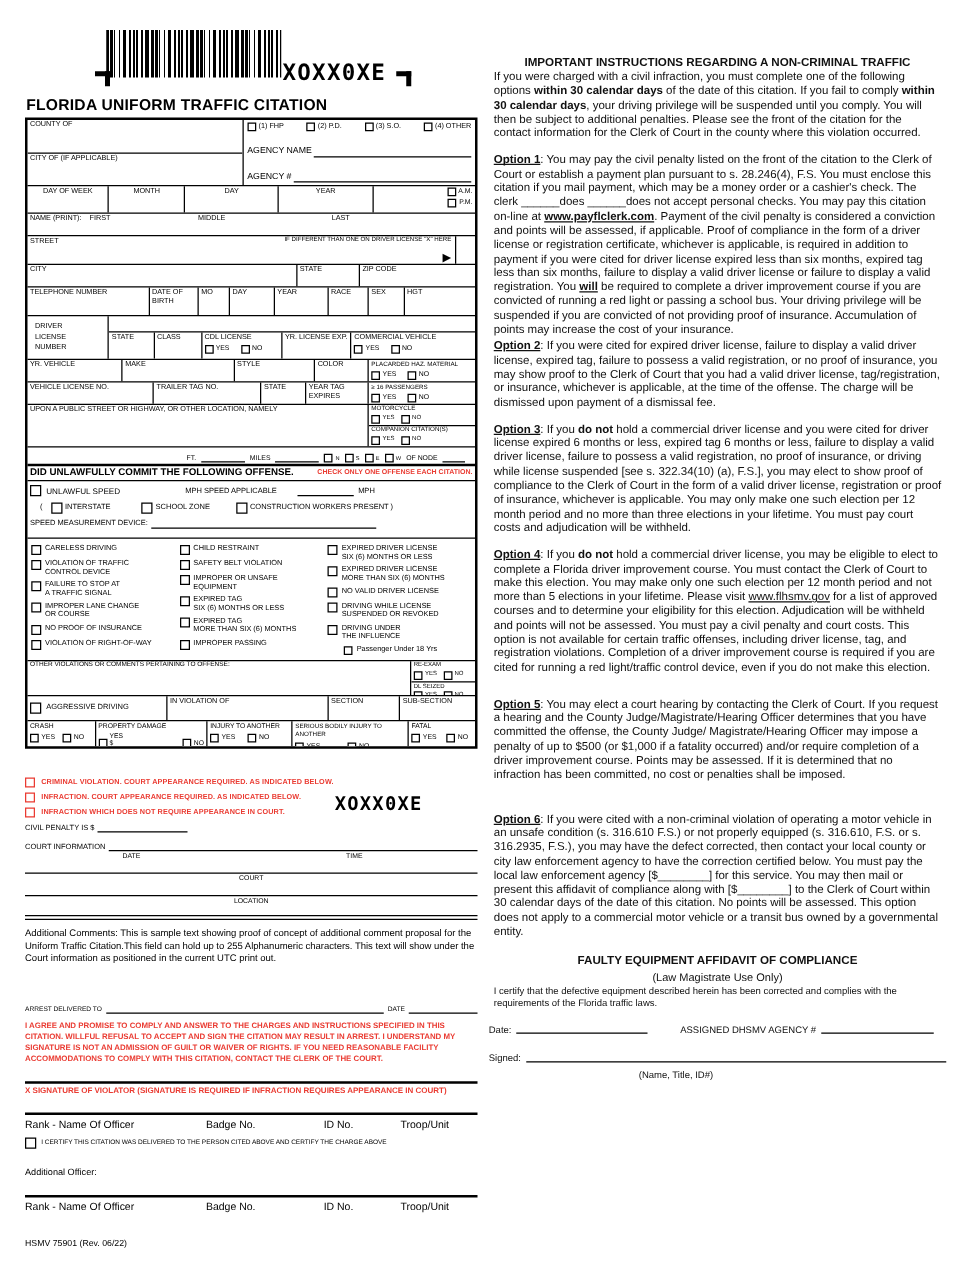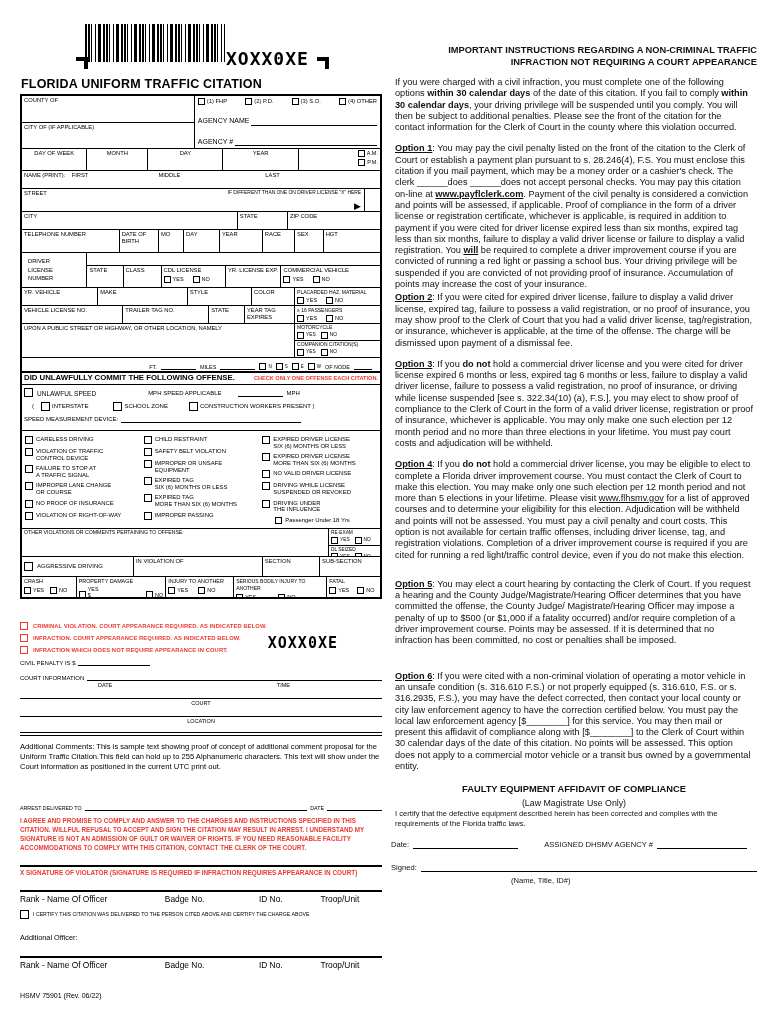--- a/index.html
+++ b/index.html
@@ -64,29 +64,29 @@
 .agree{margin-top:6px;color:#ea3b32;font-weight:bold;font-size:6.3px;line-height:1.42}
 .thick{border-top:2px solid #000}
 .siglbl{margin-top:2px;color:#ea3b32;font-size:6.4px;font-weight:bold}
 .offhdr{display:flex;font-size:8.4px;padding-top:2px}
 .offhdr span:nth-child(1){width:40%}
 .offhdr span:nth-child(2){width:26%}
 .offhdr span:nth-child(3){width:17%}
 .offhdr span:nth-child(4){width:17%}
 .certrow{margin-top:6px;display:flex;gap:4px;align-items:center;font-size:5.2px}
 #instr{left:391px;top:44px;width:366px;font-size:9.2px;line-height:11.3px;color:#111}
-#instr .ttl{text-align:right;font-weight:bold;font-size:9.3px;line-height:12px}
+#instr .ttl{text-align:center;font-weight:bold;font-size:9.3px;line-height:12px}
 #instr p{margin:0 4px 10px}
 #instr p.tight{margin-bottom:2px}
 #instr p.mt18{margin-top:18px}
 #instr p.mt24{margin-top:24px}
 .afft{text-align:center;font-weight:bold;font-size:9.3px;margin-top:12px}
 .affs{text-align:center;font-size:8.8px;margin-top:2px}
 .affc{font-size:7.6px;line-height:1.3;margin-top:8px}
-.affrow{display:flex;align-items:center;gap:4px;font-size:7.6px;margin-top:4px}
+.affrow{display:flex;align-items:flex-start;gap:4px;font-size:7.6px;margin-top:4px}
 .affrow .bl{height:9px}
 .affname{font-size:7.6px;margin-top:2px;margin-left:120px}
 </style>
 </head>
 <body>
 <div id="page">
 
 <div class="abs" id="barcode"></div>
 <div class="abs" id="bc-text">XOXX0XE</div>
 <div class="abs crop" id="cropL"></div>
@@ -624,21 +624,20 @@
     <span>Rank - Name Of Officer</span>
     <span>Badge No.</span>
     <span>ID No.</span>
     <span>Troop/Unit</span>
   </div>
   <div style="margin-top:22px;font-size:7px">HSMV 75901 (Rev. 06/22)</div>
 </div>
 
 <div class="abs" id="instr">
   <div class="ttl">IMPORTANT INSTRUCTIONS REGARDING A NON-CRIMINAL TRAFFIC</div>
-  <div class="ttl" style="margin-bottom:9px">INFRACTION NOT REQUIRING A COURT APPEARANCE</div>
   <p><span>If you were charged with a civil infraction, you must complete one of the following options </span><span style="font-weight: bold;">within 30 calendar days</span><span> of the date of this citation. If you fail to comply </span><span style="font-weight: bold;">within 30 calendar days</span><span>, your driving privilege will be suspended until you comply.  You will then be subject to additional penalties. Please  see the front of the citation for the contact information for the Clerk of Court in the county where this violation occurred.</span></p>
   <p class="tight"><span style="font-weight: bold; text-decoration: underline;">Option 1</span><span>: You may pay the civil penalty listed on the front of the citation to the Clerk of Court or establish a payment plan pursuant to s. 28.246(4), F.S. You must enclose this citation if you mail payment, which may be a money order or a cashier's check. The clerk ______does ______does not accept personal checks. You may pay this citation on-line at </span><span style="font-weight: bold; text-decoration: underline;">www.payflclerk.com</span><span>. Payment of the civil penalty is considered a conviction and points will be assessed, if applicable. Proof of compliance in the form of a driver license or registration certificate, whichever is applicable, is required in addition to payment if you were cited for driver license expired less than six months, expired tag less than six months, failure to display a valid driver license or failure to display a valid registration. You </span><span style="font-weight: bold; text-decoration: underline;">will</span><span> be required to complete a driver improvement course if you are convicted of running a red light or passing a school bus.  Your driving privilege will be suspended if you are convicted of not providing proof of insurance. Accumulation of points may increase the cost of your insurance.</span></p>
   <p><span style="font-weight: bold; text-decoration: underline;">Option 2</span><span>: If you were cited for expired driver license, failure to display a valid driver license, expired tag, failure to possess a valid registration, or no proof of insurance, you may show proof to the Clerk of Court that you had a valid driver license, tag/registration, or insurance, whichever is applicable, at the time of the offense.  The charge will be dismissed upon payment of a dismissal fee.</span></p>
   <p><span style="font-weight: bold; text-decoration: underline;">Option 3</span><span>: If you </span><span style="font-weight: bold;">do not</span><span> hold a commercial driver license and you were cited for driver license expired 6 months or less, expired tag 6 months or less, failure to display a valid driver license, failure to possess a valid registration, no proof of insurance, or driving while license suspended [see s. 322.34(10) (a), F.S.], you may elect to show proof of compliance to the Clerk of Court in the form of a valid driver license, registration or proof of insurance, whichever is applicable.  You may only make one such election per 12 month period and no more than three elections in your lifetime.  You must pay court costs and adjudication will be withheld.</span></p>
   <p><span style="font-weight: bold; text-decoration: underline;">Option 4</span><span>: If you </span><span style="font-weight: bold;">do not</span><span> hold a commercial driver license, you may be eligible to elect to complete a Florida driver improvement course.  You must contact the Clerk of Court to make this election.  You may make only one such election per 12 month period and not more than 5 elections in your lifetime.  Please visit </span><span style="text-decoration: underline;">www.flhsmv.gov</span><span> for a list of approved courses and to determine your eligibility for this election.  Adjudication will be withheld and points will not be assessed.  You must pay a civil penalty and court costs. This option is not available for certain traffic offenses, including driver license, tag, and registration violations.  Completion of a driver improvement course is required if you are cited for running a red light/traffic control device, even if you do not make this election.</span></p>
   <p class="mt18"><span style="font-weight: bold; text-decoration: underline;">Option 5</span><span>:  You may elect a court hearing by contacting the Clerk of Court. If you request a hearing and the County Judge/Magistrate/Hearing Officer determines that you have committed the offense, the County Judge/ Magistrate/Hearing Officer may impose a penalty of up to $500 (or $1,000 if a fatality occurred) and/or require completion of a driver improvement course.  Points may be assessed.  If it is determined that no infraction has been committed, no cost or penalties shall be imposed.</span></p>
   <p class="mt24"><span style="font-weight: bold; text-decoration: underline;">Option 6</span><span>: If you were cited with a non-criminal violation of operating a motor vehicle in an unsafe condition (s. 316.610 F.S.) or not properly equipped (s. 316.610, F.S. or s. 316.2935, F.S.), you may have the defect corrected, then contact your local county or city law enforcement agency to have the correction certified below.  You must pay the local law enforcement agency [$________] for this service.  You may then mail or present this affidavit of compliance along with [$________] to the Clerk of Court within 30 calendar days of the date of this citation.  No points will be assessed.  This option does not apply to a commercial motor vehicle or a transit bus owned by a governmental entity.</span></p>
   <div class="afft">FAULTY EQUIPMENT AFFIDAVIT OF COMPLIANCE</div>
   <div class="affs">(Law Magistrate Use Only)</div>
   <p class="affc">I certify that the defective equipment described herein has been corrected and complies with the requirements of the Florida traffic laws.</p>

